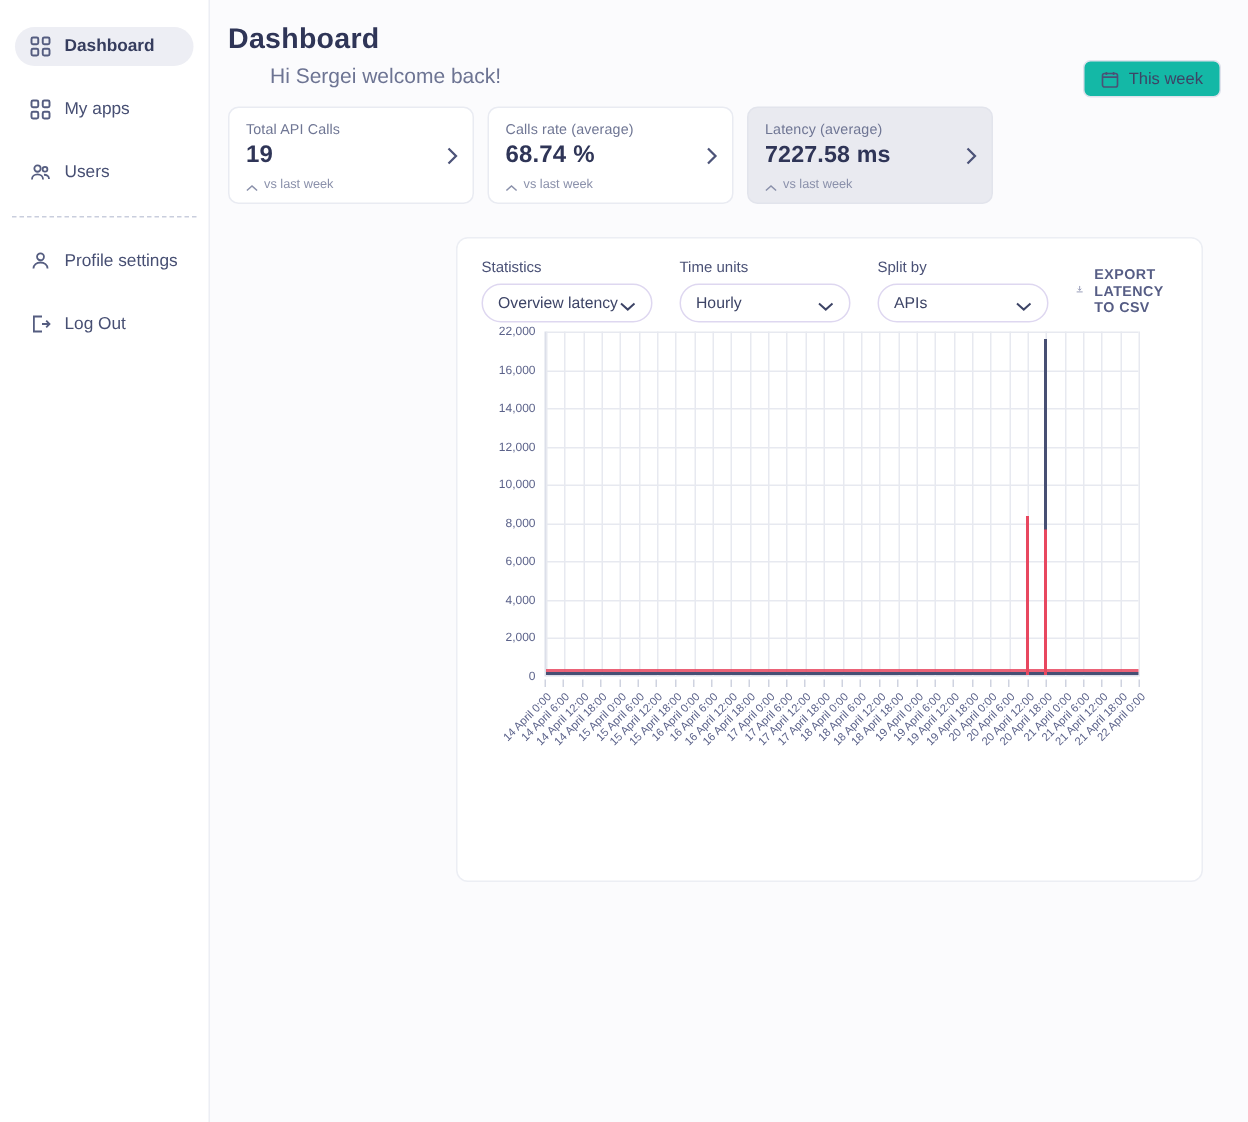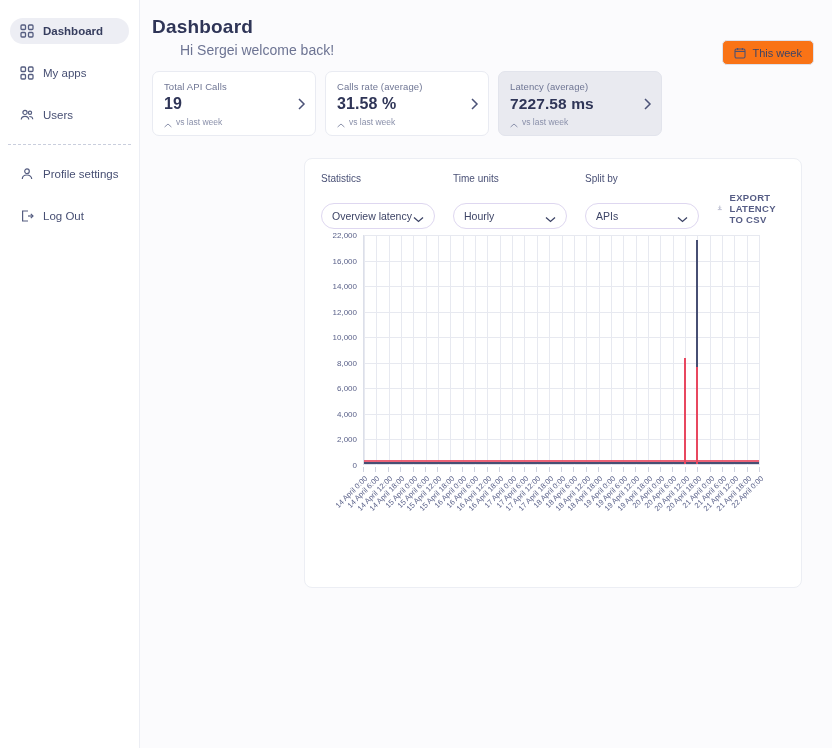--- a/index.html
+++ b/index.html
@@ -46,21 +46,21 @@
   .head-row { padding: 16px 18px 0 12px; position: relative; }
   .page-title {
     font-size: 19px; font-weight: 700; letter-spacing: .2px;
     color: #2f3557;
   }
   .page-sub { font-size: 14px; color: #6d7493; margin-top: 4px; margin-left: 28px; }
   .week-btn {
     position: absolute; right: 18px; top: 40px;
     display: inline-flex; align-items: center; gap: 6px;
     height: 25px; padding: 0 11px;
-    background: #f97316; border: 1px solid #dfe2ec; border-radius: 5px;
+    background: #14b8a6; border: 1px solid #dfe2ec; border-radius: 5px;
     font-size: 11px; color: #3d4466; cursor: pointer;
   }
   .cal-icon { width: 12px; height: 12px; display: block; color:#4a5176; }
 
   
   .cards {
     display: flex; gap: 9px;
     padding: 13px 0 0 12px;
     padding-right: 0;
   }
@@ -113,21 +113,21 @@
     border-radius: 9px; height: 15px; padding: 0 6px;
     font-size: 8.5px;
   }
   .chip-x { font-size: 8px; line-height: 1; cursor: pointer; }
   .caret { width: 11px; height: 7px; margin-left: auto; color: #3d4466; }
 
   
   .panel-chart { padding: 14px 16px 16px 16px; margin-top: 22px; height: 430px; }
   .controls { display: flex; align-items: flex-end; gap: 18px; }
   .control { }
-  .control-label { font-size: 10px; color: #4a5176; margin-bottom: 19px; }
+  .control-label { font-size: 10px; color: #4a5176; margin-bottom: 5px; }
   .pill {
     display: flex; align-items: center;
     height: 26px; min-width: 114px;
     border: 1px solid #ded7f0; border-radius: 13px;
     padding: 0 10px; font-size: 10.5px; color: #3d4466;
     background: #fff; cursor: pointer; white-space: nowrap;
   }
   .pill .caret { margin-left: auto; }
   .export {
     margin-left: auto; display: inline-flex; align-items: center; gap: 7px;
@@ -282,21 +282,21 @@
         </div>
         <span class="chev">
           <svg viewBox="0 0 9 14" fill="none" stroke="currentColor" stroke-width="1.5">
               <path d="M2 2l5 5-5 5"></path>
             </svg>
         </span>
       </div>
 
       <div class="card">
         <div class="card-label">Calls rate (average)</div>
-        <div class="card-value">31.58 %</div>
+        <div class="card-value">68.74 %</div>
         <div class="card-delta">
           <span class="up-arrow">
             <svg viewBox="0 0 8 5" fill="none" stroke="currentColor" stroke-width="1">
                 <path d="M0.6 4L4 1l3.4 3"></path>
               </svg>
           </span>
           <span>vs last week</span>
         </div>
         <span class="chev">
           <svg viewBox="0 0 9 14" fill="none" stroke="currentColor" stroke-width="1.5">

